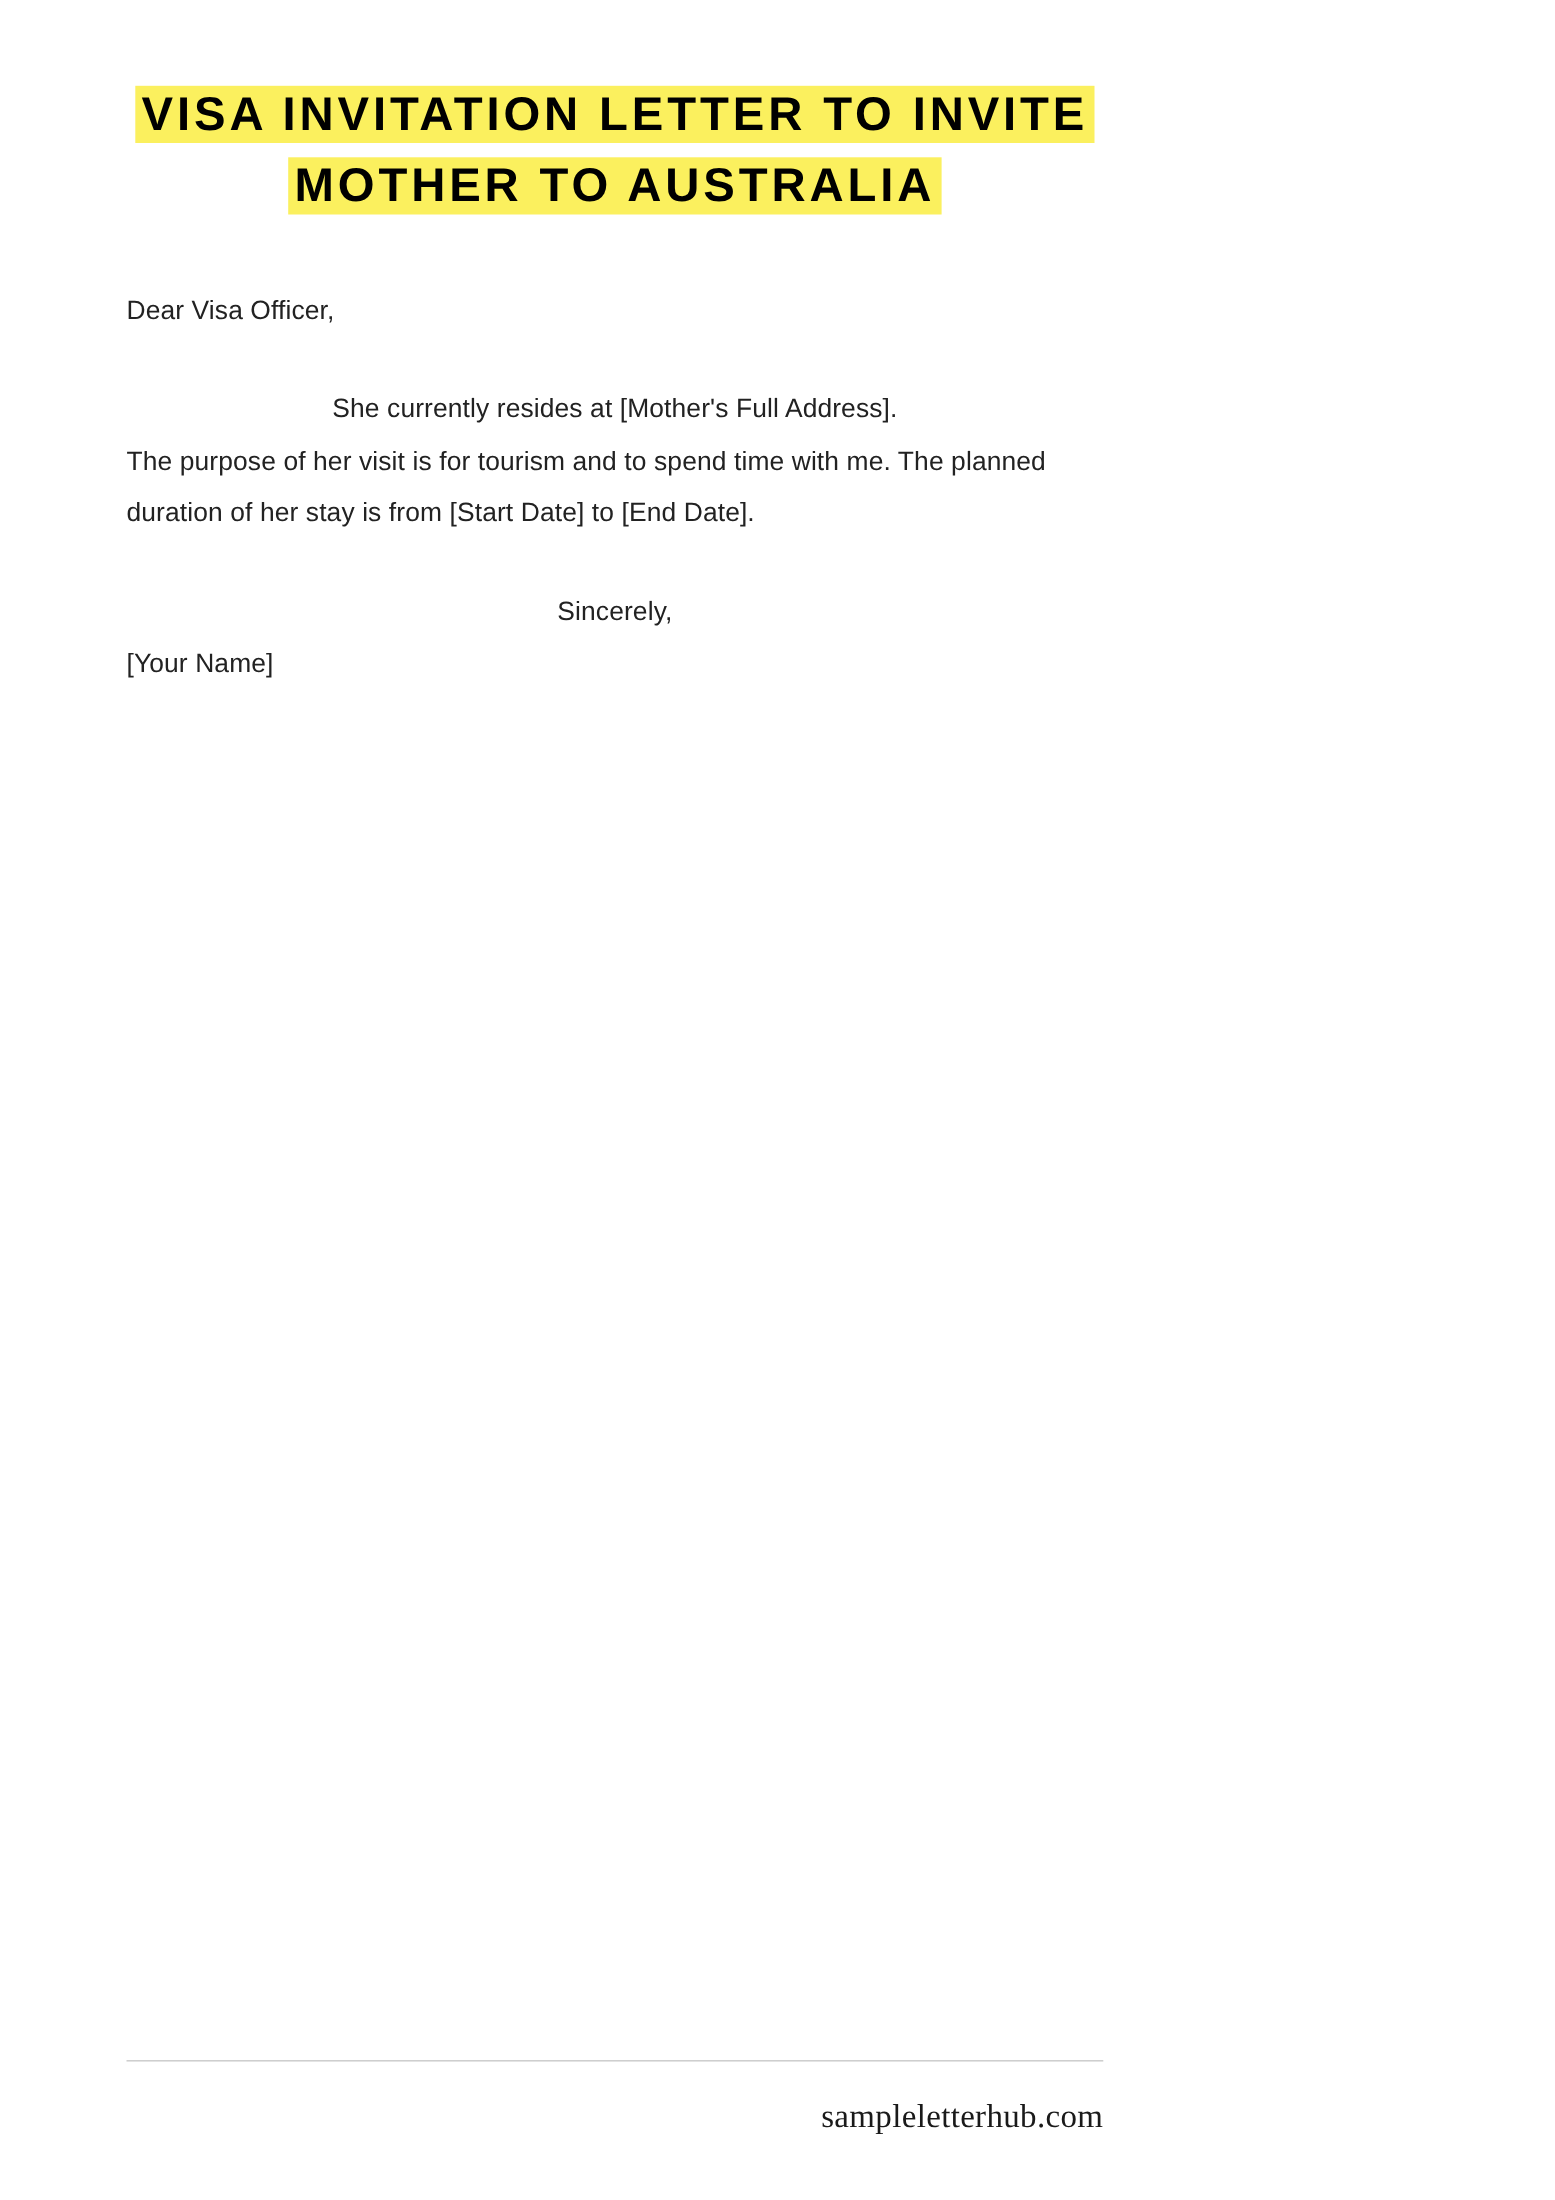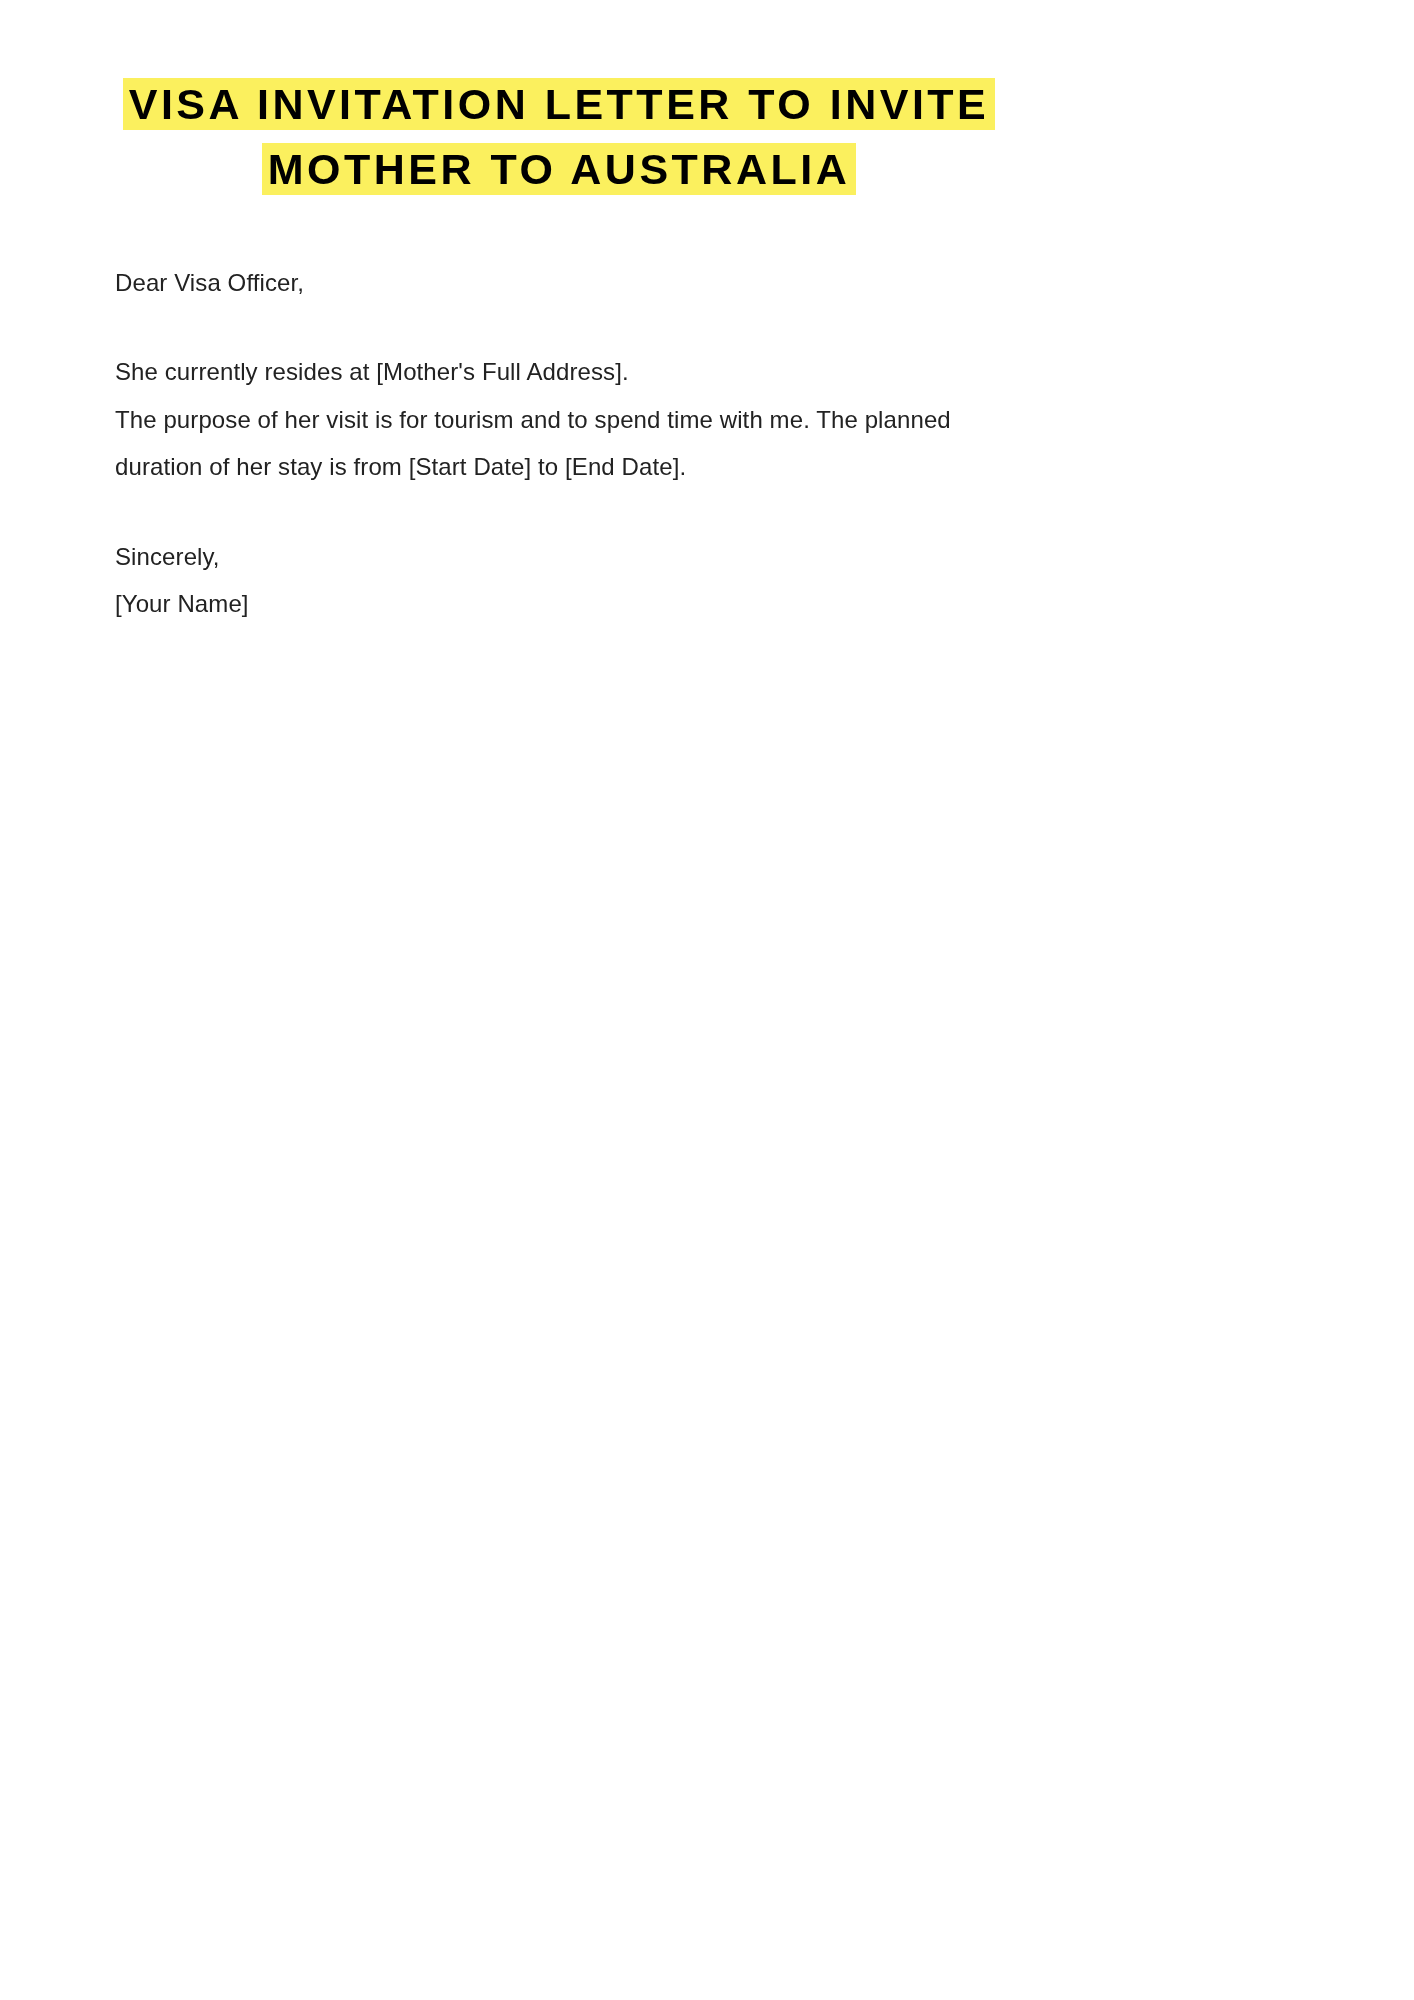--- a/index.html
+++ b/index.html
@@ -45,20 +45,21 @@
     font-size: 24px;
     line-height: 1.98;
     color: #222222;
     letter-spacing: 0.1px;
   }
   .letter-body p {
     margin: 0 0 42px 0;
   }
   .letter-body p.tight {
     margin-bottom: 0;
+    text-align: center;
   }
   .sign-off {
     margin-top: 0;
   }
   .footer {
     position: absolute;
     left: 115px;
     right: 115px;
     bottom: 58px;
   }
@@ -85,14 +86,18 @@
   </div>
 
   <div class="letter-body">
     <p>Dear Visa Officer,</p>
     <p class="tight">She currently resides at [Mother's Full Address].</p>
     <p>The purpose of her visit is for tourism and to spend time with me. The planned duration of her stay is from [Start Date] to [End Date].</p>
     <p class="tight sign-off">Sincerely,</p>
     <p>[Your Name]</p>
   </div>
 
+  <div class="footer">
+    <div class="footer-rule"></div>
+    <div class="footer-text">sampleletterhub.com</div>
+  </div>
 
 </div>
 
 </body></html>

